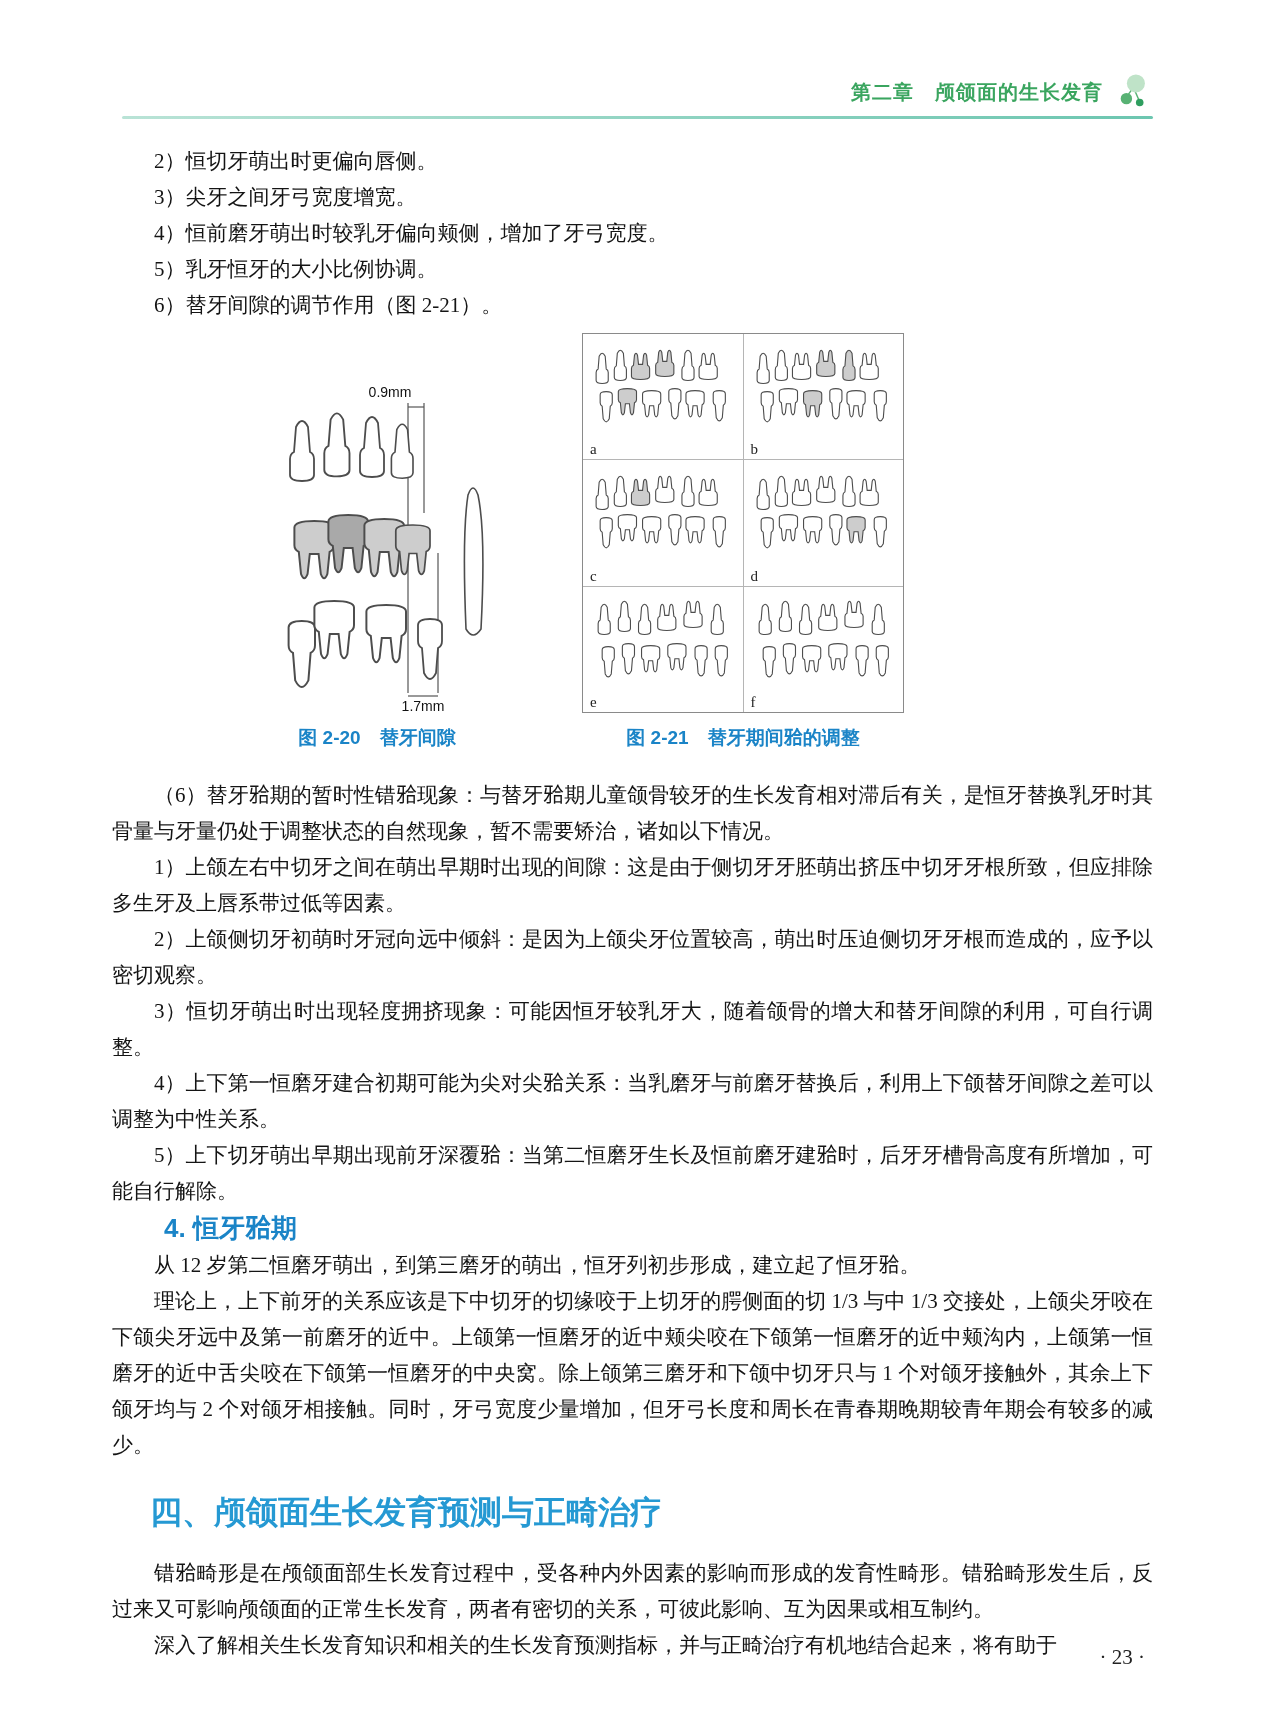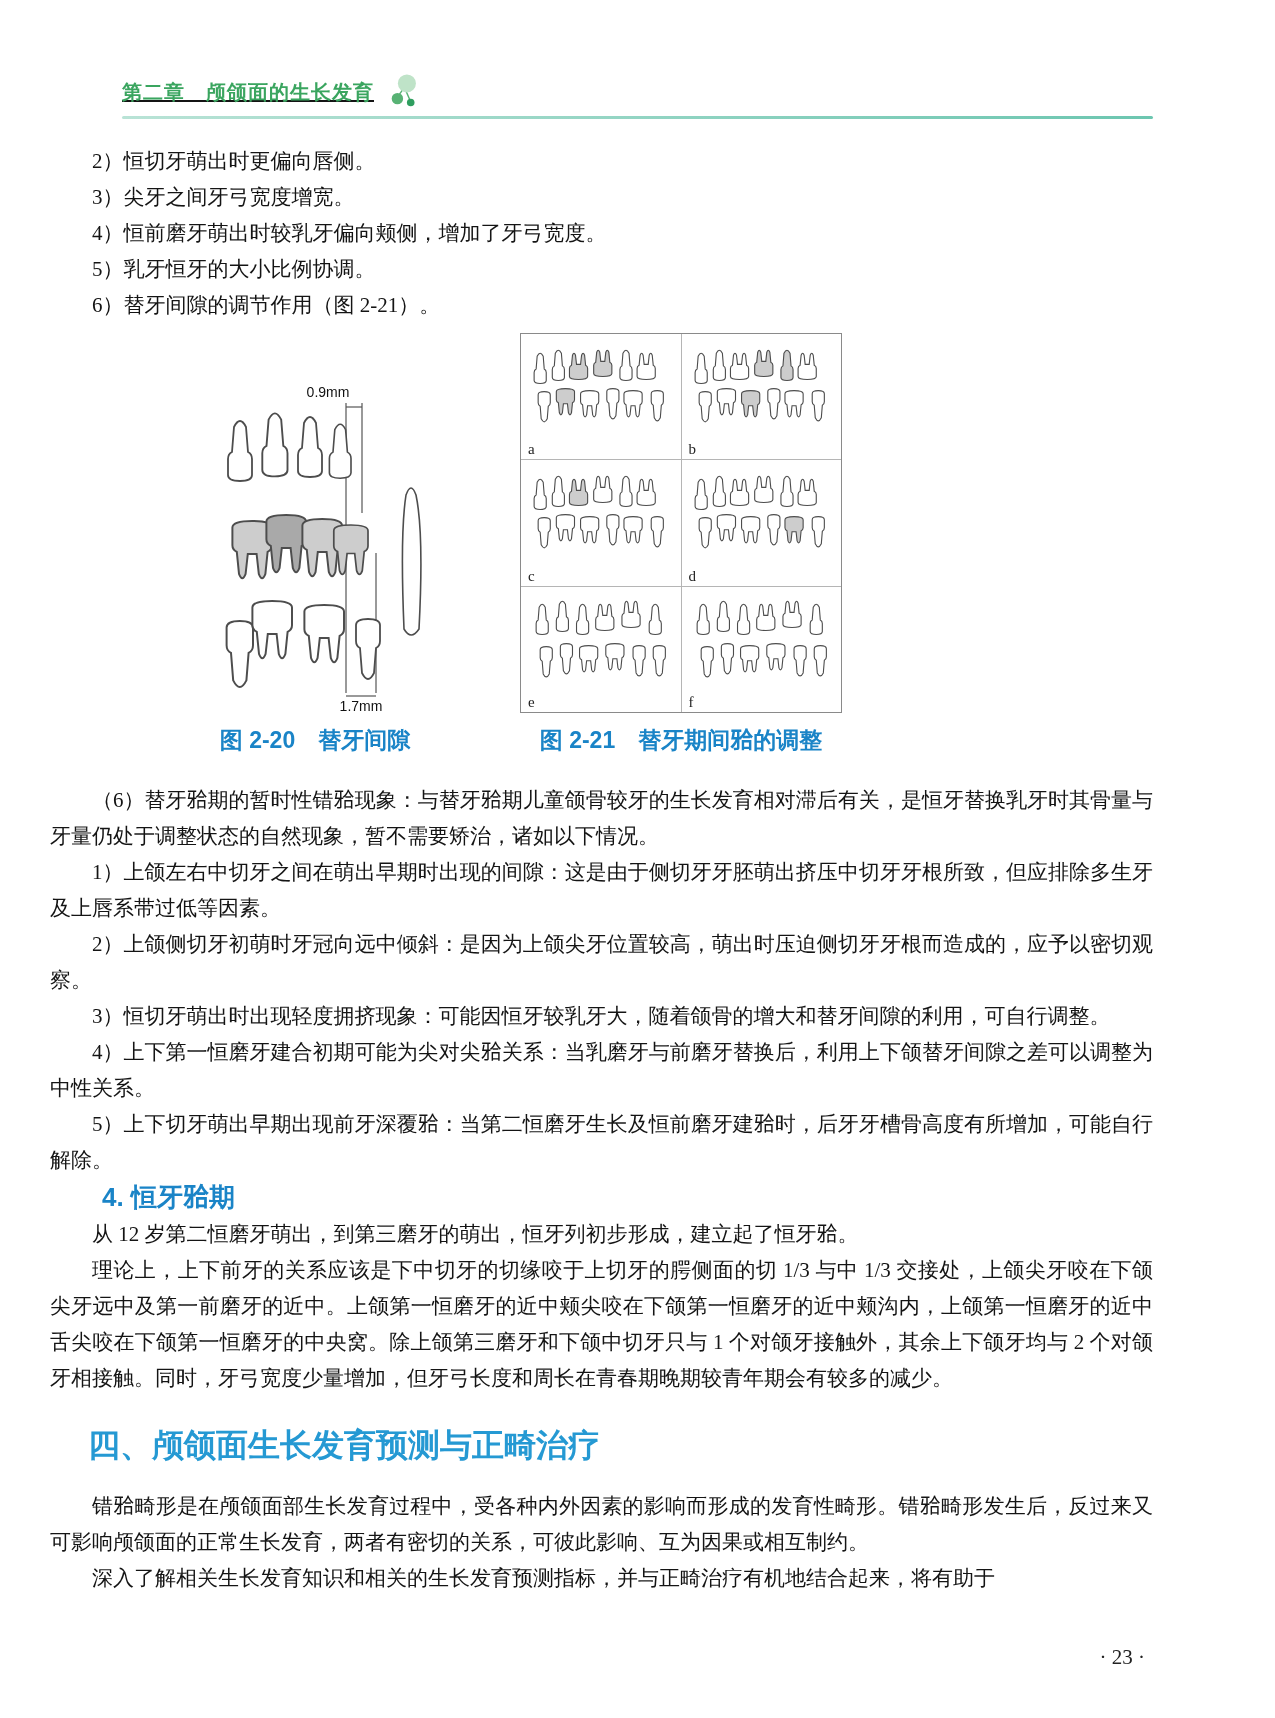--- a/index.html
+++ b/index.html
@@ -14,54 +14,54 @@
   *{box-sizing:border-box;}
   html,body{margin:0;padding:0;background:#ffffff;}
   .page{
     width:1275px;height:1718px;position:relative;background:#ffffff;
     font-family:"Liberation Serif","DejaVu Serif",serif;color:var(--text-color);
     overflow:hidden;
   }
   
   .page-header{padding:0 122px;}
   .header-inner{
-    display:flex;align-items:center;gap:12px;
-    padding-top:74px;height:110px;text-decoration:underline;
+    display:flex;justify-content:flex-end;align-items:center;gap:12px;
+    padding-top:74px;height:110px;
   }
   .chapter-title{
     font-family:"Liberation Sans","DejaVu Sans",sans-serif;
     font-weight:bold;font-size:20px;color:var(--accent-green);letter-spacing:1px;
   }
   .logo-svg{width:38px;height:38px;display:block;}
   .header-rule{
     height:3px;margin-top:6px;border-radius:2px;
     background:linear-gradient(to right,var(--rule-teal-a),var(--rule-teal-b));
   }
   
-  .content{padding:24px 122px 0 50px;}
+  .content{padding:24px 122px 0 112px;}
   .li,.body-p{
     font-size:21px;line-height:36px;margin:0;text-indent:2em;text-align:justify;
   }
   .sub-heading{
     font-size:26px;line-height:38px;margin:0;text-indent:2em;
     color:var(--accent-blue);
     font-family:"Liberation Sans","DejaVu Sans",sans-serif;font-weight:bold;
   }
   .section-heading{
     font-size:32px;color:var(--heading-blue);
     font-family:"Liberation Sans","DejaVu Sans",sans-serif;font-weight:bold;
     margin:28px 0 20px 38px;
   }
   
   .figures-row{display:flex;align-items:flex-end;gap:90px;margin:10px 0 26px 150px;}
   figure{margin:0;}
   .caption{
     color:var(--accent-blue);
     font-family:"Liberation Sans","DejaVu Sans",sans-serif;
-    font-weight:bold;font-size:23px;text-align:center;margin-top:12px;white-space:nowrap;
+    font-weight:bold;font-size:19px;text-align:center;margin-top:12px;white-space:nowrap;
   }
   .fig20-svg{width:230px;height:330px;display:block;}
   .fig21-box{width:322px;height:380px;border:1px solid #8a8a8a;background:#fff;}
   .panel-grid{
     display:grid;grid-template-columns:1fr 1fr;grid-template-rows:1fr 1fr 1fr;
     gap:1px;background:#b5b5b5;width:100%;height:100%;
   }
   .panel{background:#ffffff;position:relative;}
   .panel svg{width:100%;height:100%;display:block;}
   .plabel{

